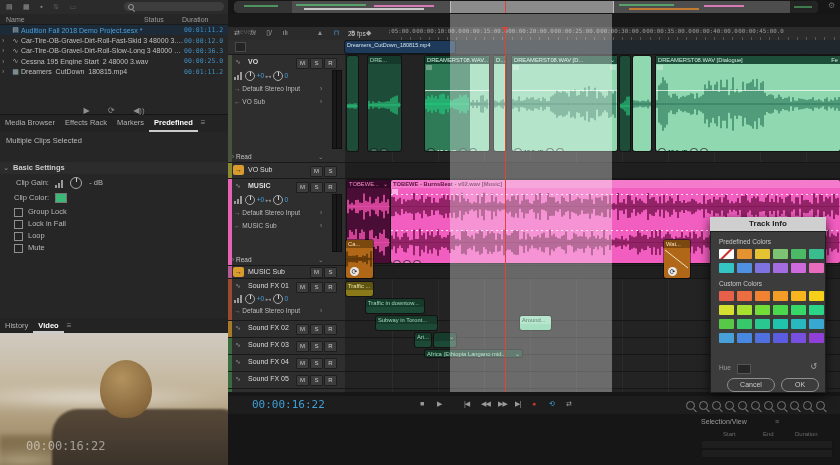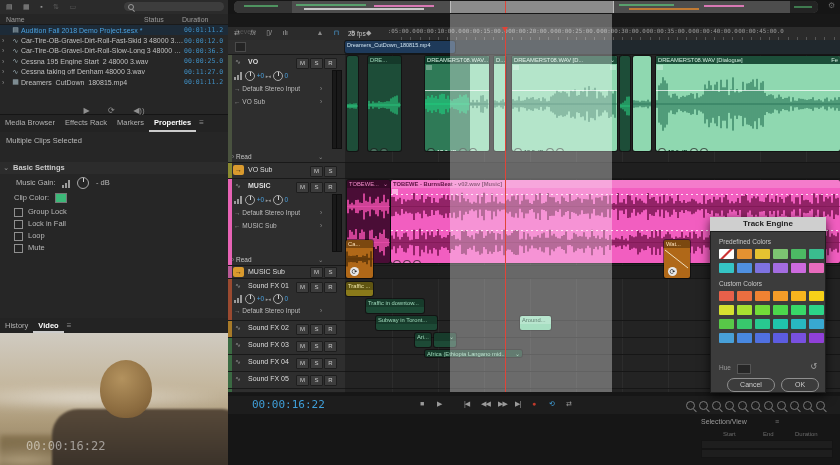--- a/index.html
+++ b/index.html
@@ -173,51 +173,45 @@
           <span class="fdur">00:00:36.3</span>
         </div>
         <div class="file-row">
           <span class="chev">›</span>
           <span class="ficon">∿</span>
           <span class="fname">Cessna 195 Engine Start_2 48000 3.wav</span>
           <span class="fdur">00:00:25.0</span>
         </div>
         <div class="file-row">
           <span class="chev">›</span>
-          <span class="ficon">∿</span>
-          <span class="fname">Cessna taking off Denham 48000 3.wav</span>
-          <span class="fdur">00:11:27.0</span>
-        </div>
-        <div class="file-row">
-          <span class="chev">›</span>
           <span class="ficon">▦</span>
           <span class="fname">Dreamers_CutDown_180815.mp4</span>
           <span class="fdur">00:01:11.2</span>
         </div>
       </div>
     <div id="files-transport" class="abs">
       <span>▶</span>
       <span>⟳</span>
       <span>◀))</span>
     </div>
     <div id="panel-tabs" class="abs">
         <span class="ptab">Media Browser</span>
         <span class="ptab">Effects Rack</span>
         <span class="ptab">Markers</span>
-        <span class="ptab active">Properties</span>
+        <span class="ptab active">Predefined</span>
         <span class="tab-menu">≡</span>
       </div>
 
     <div id="props" class="abs">
       <div class="prop-sub">Multiple Clips Selected</div>
       <div class="sect" style="top:30px">
         <span class="sc">⌄</span><span>Basic Settings</span>
       </div>
       <div class="prow" style="top:45px">
-        <span style="margin-left:16px">Music Gain:</span>
+        <span style="margin-left:16px">Clip Gain:</span>
         <svg width="10" height="9" style="vertical-align:middle;margin-left:4px">
           <rect x="0" y="6" width="2" height="3" fill="#9a9a9a"></rect>
             <rect x="3" y="4" width="2" height="5" fill="#9a9a9a"></rect>
             <rect x="6" y="1" width="2" height="8" fill="#9a9a9a"></rect>
         </svg>
         <span class="knob" style="margin-left:3px"></span>
         <span style="margin-left:5px">- dB</span>
       </div>
       <div class="prow" style="top:60px">
         <span style="margin-left:14px">Clip Color:</span>
@@ -632,21 +626,21 @@
       <span class="sv-menu">≡</span>
       <span class="sv-col" style="left:40px">Start</span>
       <span class="sv-col" style="left:80px">End</span>
       <span class="sv-col" style="left:112px">Duration</span>
       <span class="sv-bar" style="top:22px"></span>
       <span class="sv-bar" style="top:31px"></span>
     </div>
   </div>
 
   <div id="tc-dialog" class="abs">
-    <div id="tc-title">Track Engine</div>
+    <div id="tc-title">Track Info</div>
     <div id="tc-body">
       <span class="tc-label" style="top:6px">Predefined Colors</span>
       <div id="predef-swatches">
           <span class="swatch none" style="left:8px;top:17px"></span>
           <span class="swatch" style="left: 26px; top: 17px; background: rgb(229, 146, 49);"></span>
           <span class="swatch" style="left: 44px; top: 17px; background: rgb(229, 194, 49);"></span>
           <span class="swatch" style="left: 62px; top: 17px; background: rgb(124, 196, 113);"></span>
           <span class="swatch" style="left: 80px; top: 17px; background: rgb(76, 186, 100);"></span>
           <span class="swatch" style="left: 98px; top: 17px; background: rgb(58, 189, 142);"></span>
           <span class="swatch" style="left: 8px; top: 31px; background: rgb(53, 196, 196);"></span>

